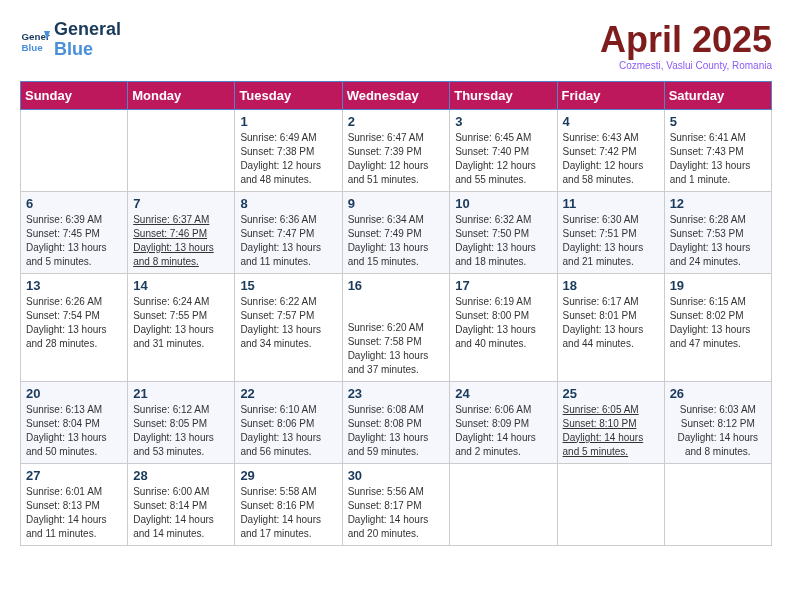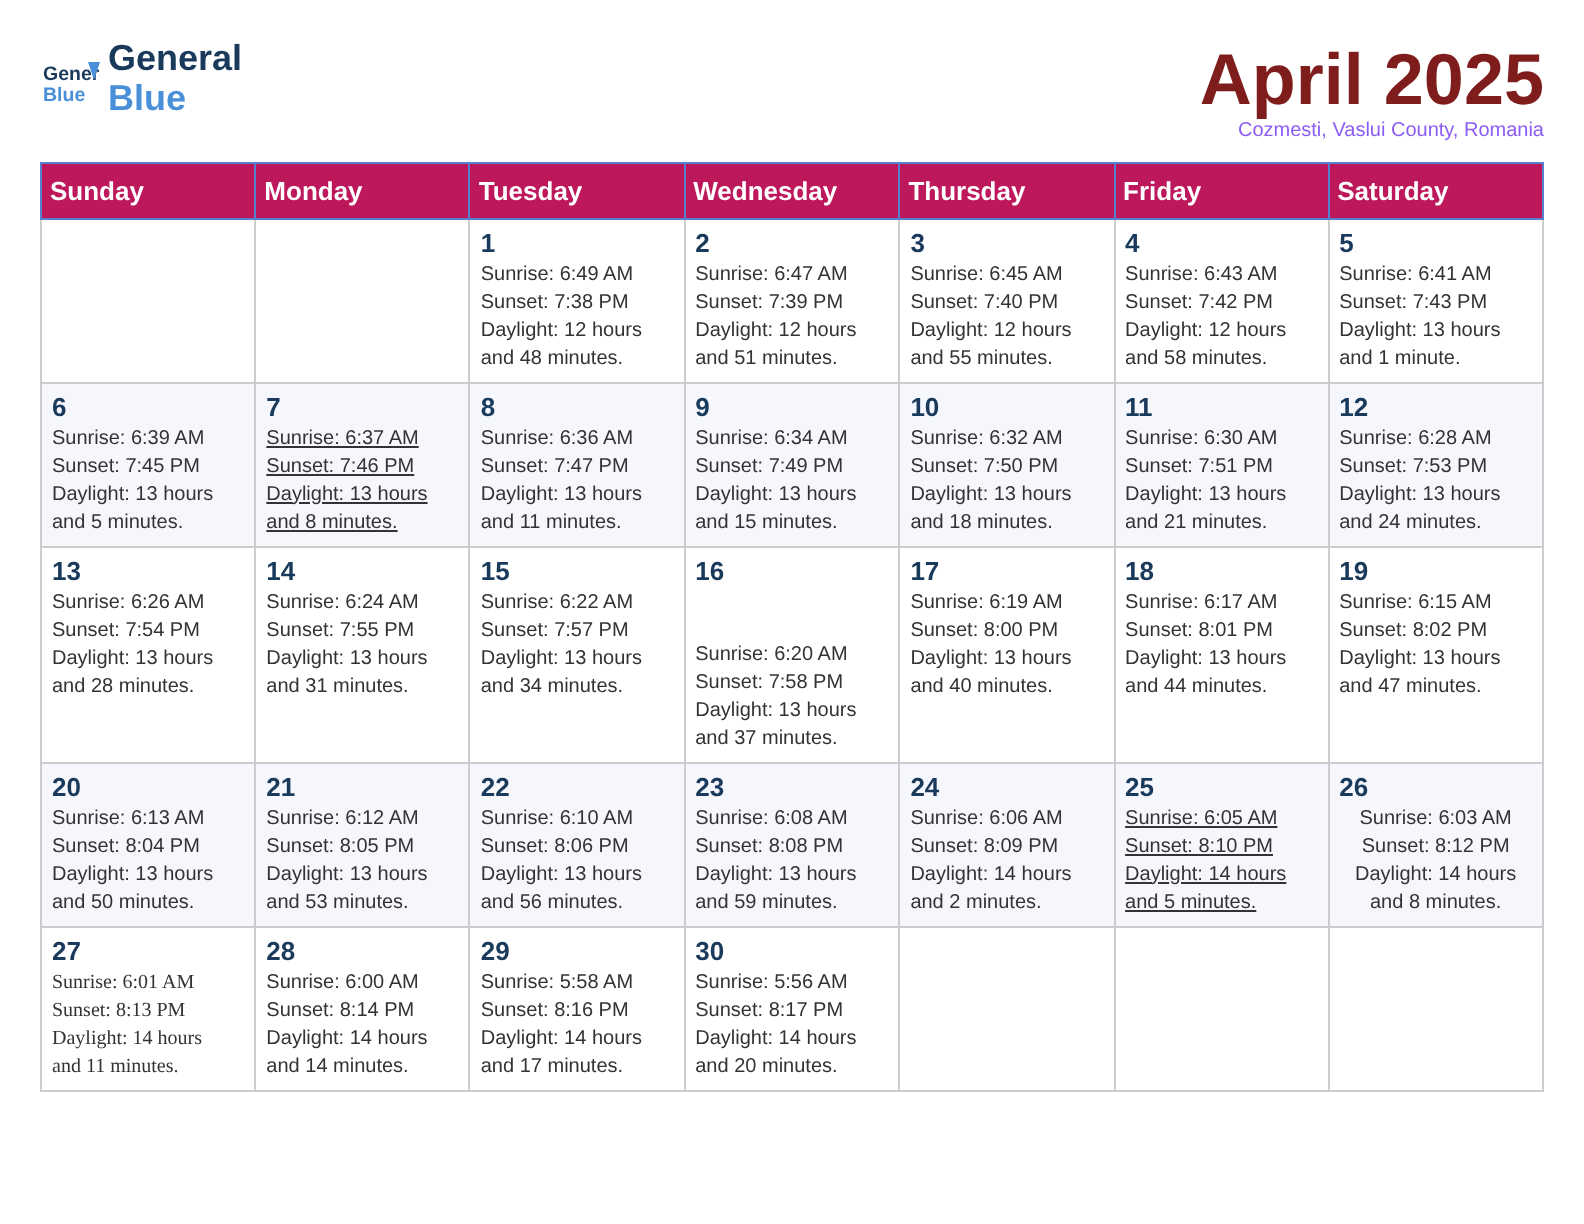--- a/index.html
+++ b/index.html
@@ -313,21 +313,21 @@
           <span class="day-num">26</span>
           <div class="cell-content" style="white-space: pre-line; text-align: center;">Sunrise: 6:03 AM
 Sunset: 8:12 PM
 Daylight: 14 hours
 and 8 minutes.</div>
         </td>
       </tr>
       <tr>
         <td>
           <span class="day-num">27</span>
-          <div class="cell-content" style="white-space: pre-line; font-family: Liberation Serif, serif;">Sunrise: 6:01 AM
+          <div class="cell-content" style="white-space: pre-line;">Sunrise: 6:01 AM
 Sunset: 8:13 PM
 Daylight: 14 hours
 and 11 minutes.</div>
         </td>
         <td>
           <span class="day-num">28</span>
           <div class="cell-content" style="white-space: pre-line;">Sunrise: 6:00 AM
 Sunset: 8:14 PM
 Daylight: 14 hours
 and 14 minutes.</div>

